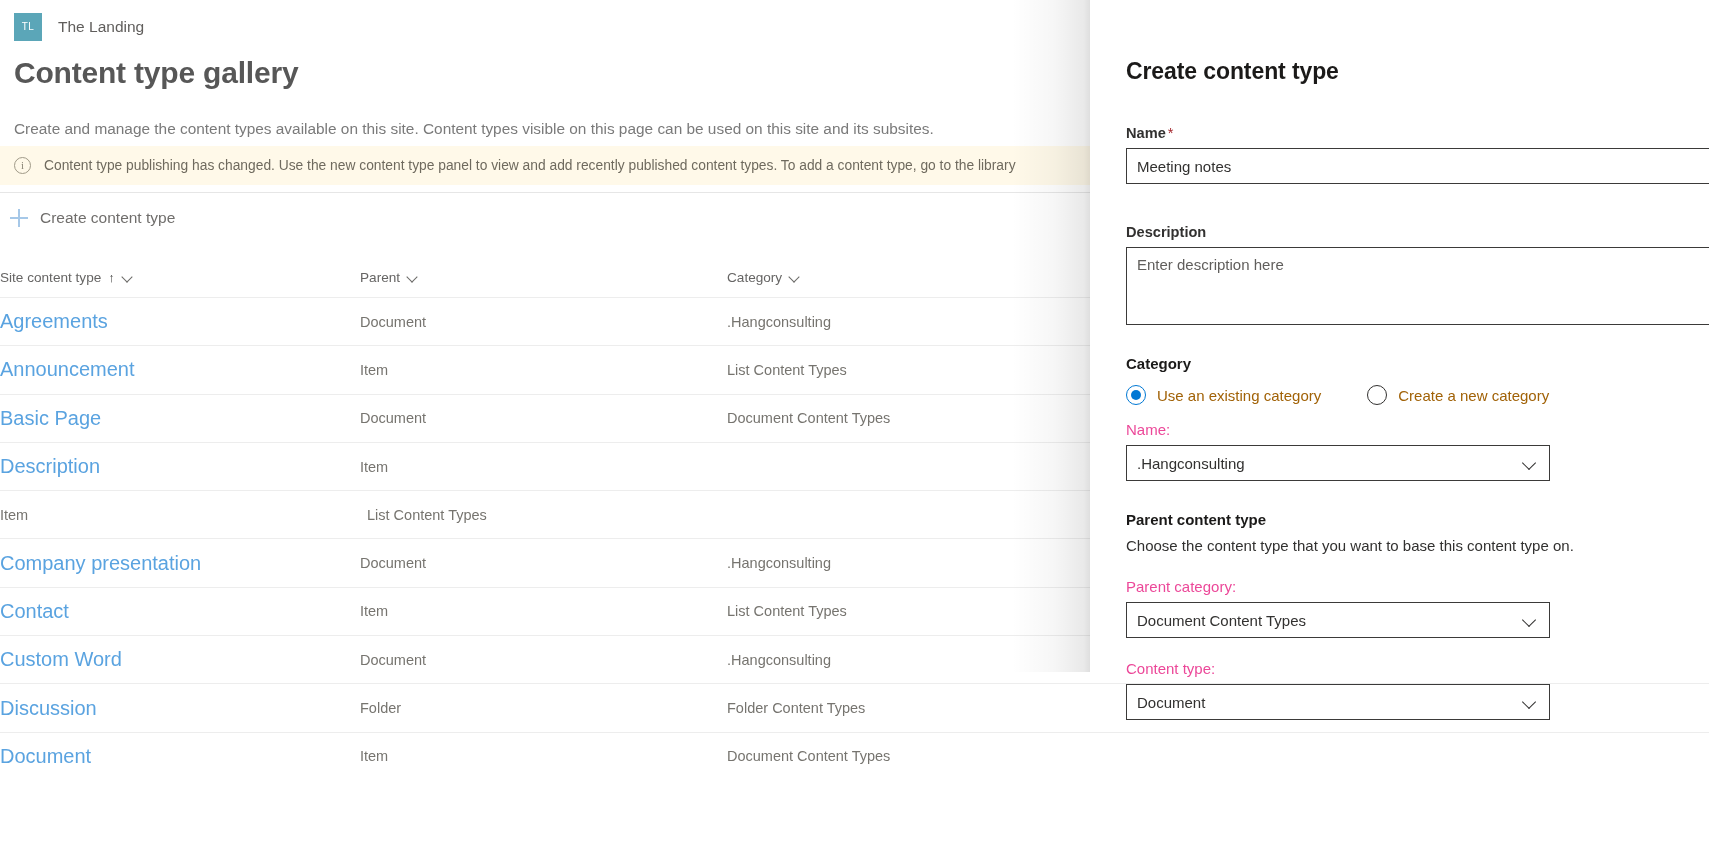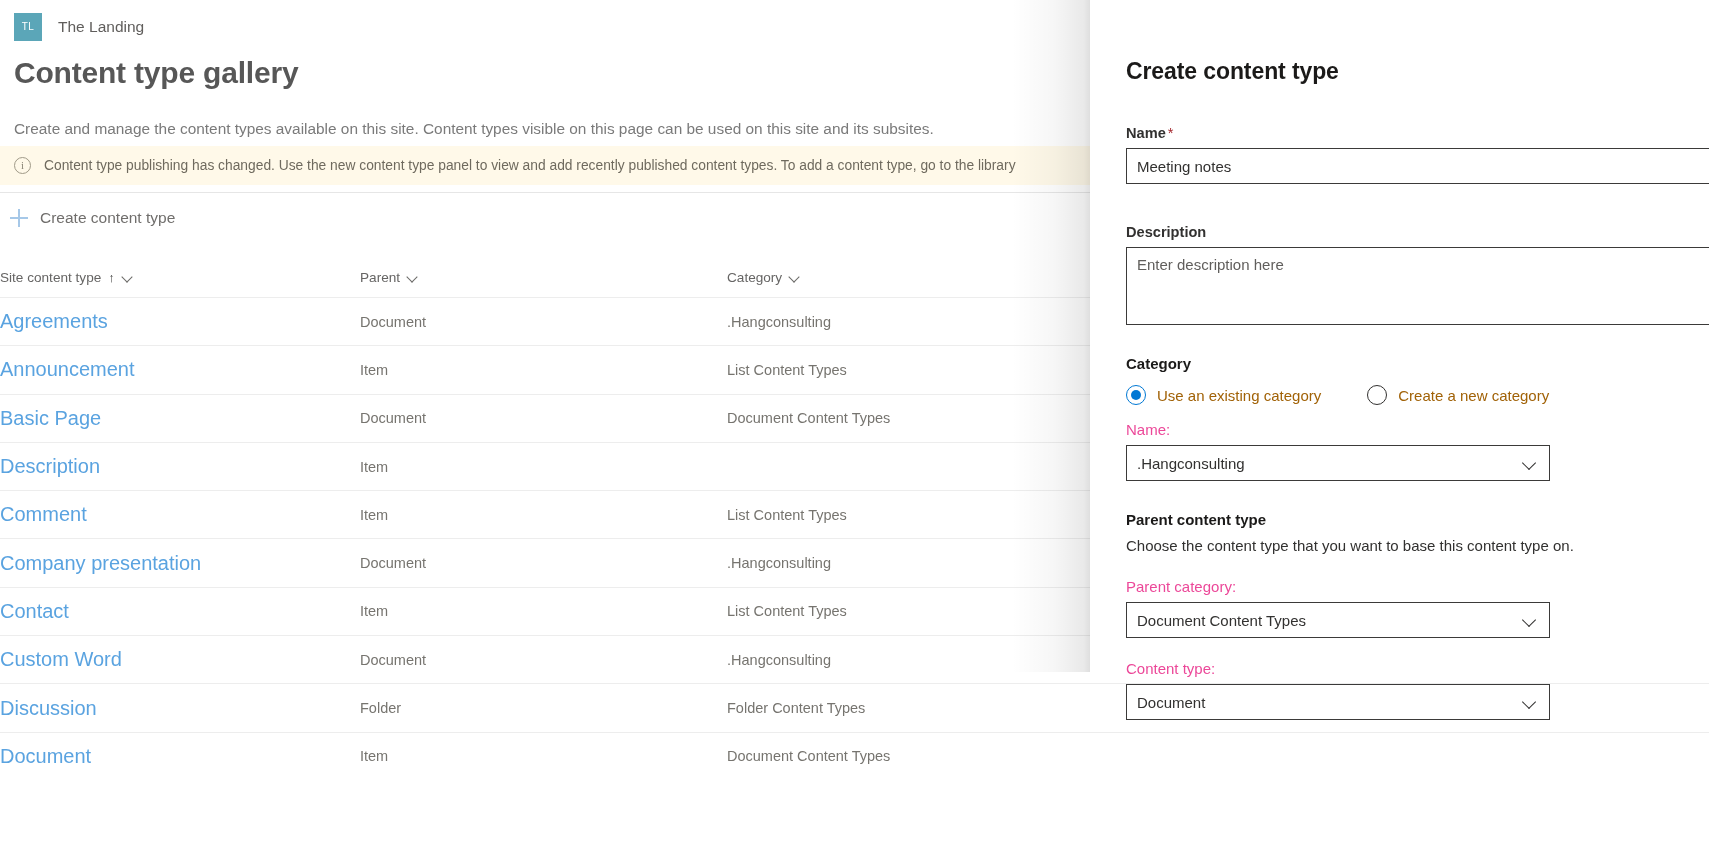--- a/index.html
+++ b/index.html
@@ -215,21 +215,20 @@
       <div class="trow">
         <div class="c1"><span class="cell-link">Basic Page</span></div>
         <div class="c2"><span class="cell-txt">Document</span></div>
         <div class="c3"><span class="cell-txt">Document Content Types</span></div>
       </div>
       <div class="trow">
         <div class="c1"><span class="cell-link">Description</span></div>
         <div class="c2"><span class="cell-txt">Item</span></div>
       </div>
       <div class="trow">
-        <div class="c1"><span class="cell-link">Comment</span></div>
         <div class="c2"><span class="cell-txt">Item</span></div>
         <div class="c3"><span class="cell-txt">List Content Types</span></div>
       </div>
       <div class="trow">
         <div class="c1"><span class="cell-link">Company presentation</span></div>
         <div class="c2"><span class="cell-txt">Document</span></div>
         <div class="c3"><span class="cell-txt">.Hangconsulting</span></div>
       </div>
       <div class="trow">
         <div class="c1"><span class="cell-link">Contact</span></div>

